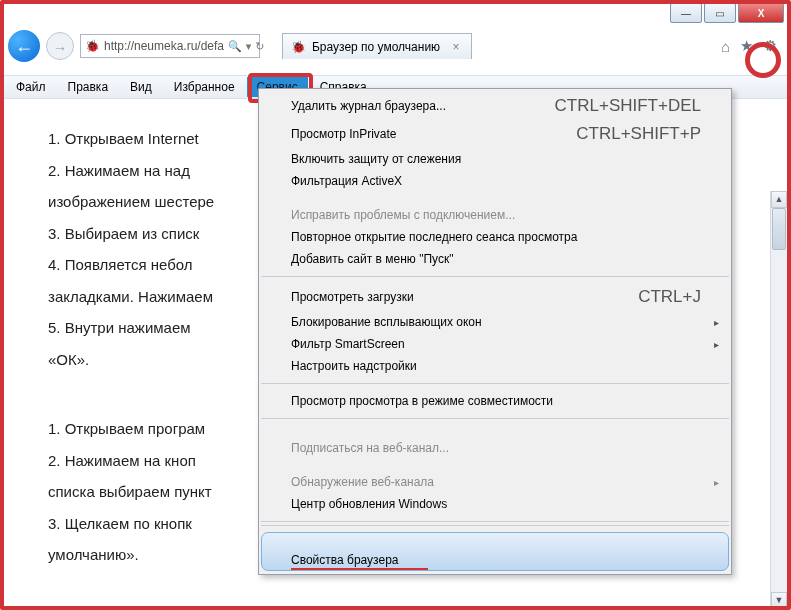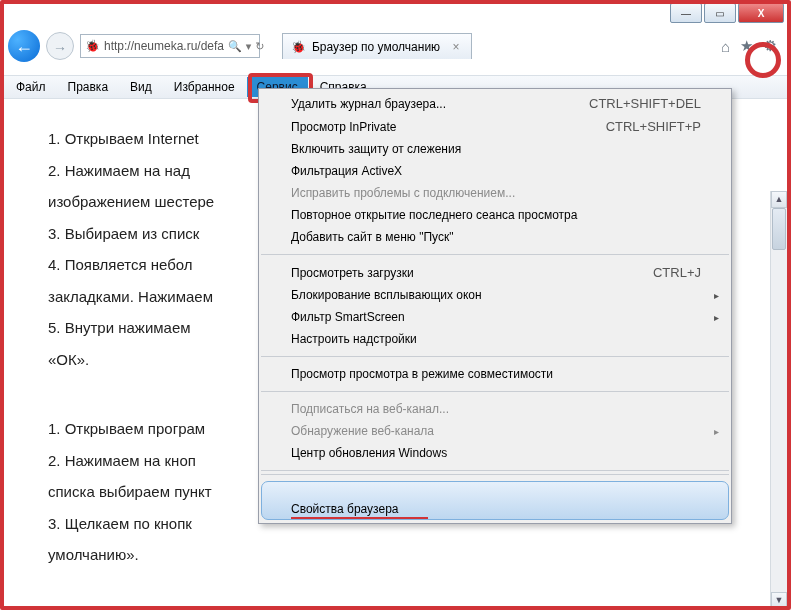--- a/index.html
+++ b/index.html
@@ -31,23 +31,23 @@
 
   .content { position:relative; padding:24px 16px 16px 48px; font-size:15px; line-height:2.1; color:#222; border-bottom:6px solid #d9e0e7; height:calc(610px - 28px - 36px - 24px); }
   .ol-item { white-space:nowrap; overflow:hidden; }
   .ol-gap { height:38px; }
 
   .dropdown { position:absolute; left:258px; top:88px; width:474px; background:#f0f0f0; border:1px solid #999eaa; box-shadow:3px 3px 6px rgba(0,0,0,.25); font-size:12px; }
   .dd-sec { padding:3px 2px; }
   .dd-item { display:flex; align-items:center; padding:4px 28px 4px 30px; position:relative; }
   .dd-item.hover { background:linear-gradient(#e6f0fb,#bdd7f0); border:1px solid #7eb0de; border-radius:7px; padding:20px 27px 3px 29px; }
   .dd-label { flex:1; white-space:nowrap; }
-  .dd-short { color:#555; font-size:13px; }
+  .dd-short { color:#555; font-size:17px; }
   .dd-arrow { position:absolute; right:10px; font-size:10px; color:#555; }
-  .dd-disabled { color:#8a8a8a; }
+  .dd-disabled { color:#8a8a8a;margin-top:12px; }
   .dd-sep { height:1px; background:#c9cdd3; margin:3px 2px; }
   .red-underline { position:absolute; left:29px; right:300px; bottom:0; height:2px; background:#d13438; }
 
   .scrollbar { position:absolute; right:4px; top:92px; bottom:6px; width:17px; background:#eef0f3; border-left:1px solid #d5dbe1; }
   .scr-btn { height:17px; background:linear-gradient(#f4f7fb,#dfe5ec); border:1px solid #c2cbd4; display:flex; align-items:center; justify-content:center; font-size:9px; color:#556; }
   .scr-thumb { position:absolute; top:17px; left:1px; right:1px; height:42px; background:linear-gradient(#e4ebf3,#c7d3df); border:1px solid #b1bdc9; border-radius:2px; }
   .scr-btn.bot { position:absolute; bottom:0; width:100%; }
 </style>
 </head>
 <body>

